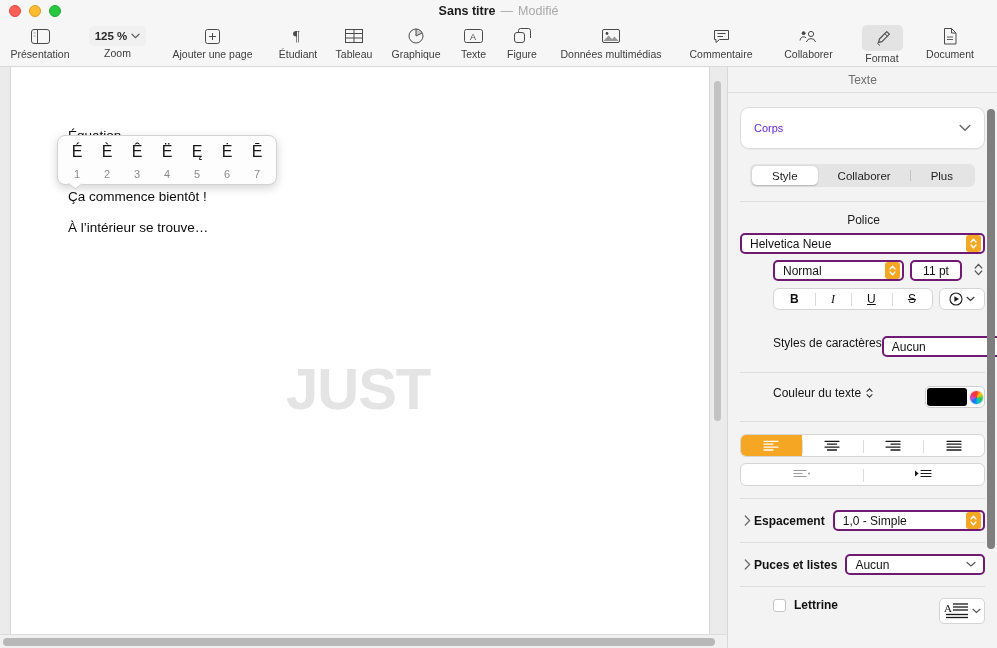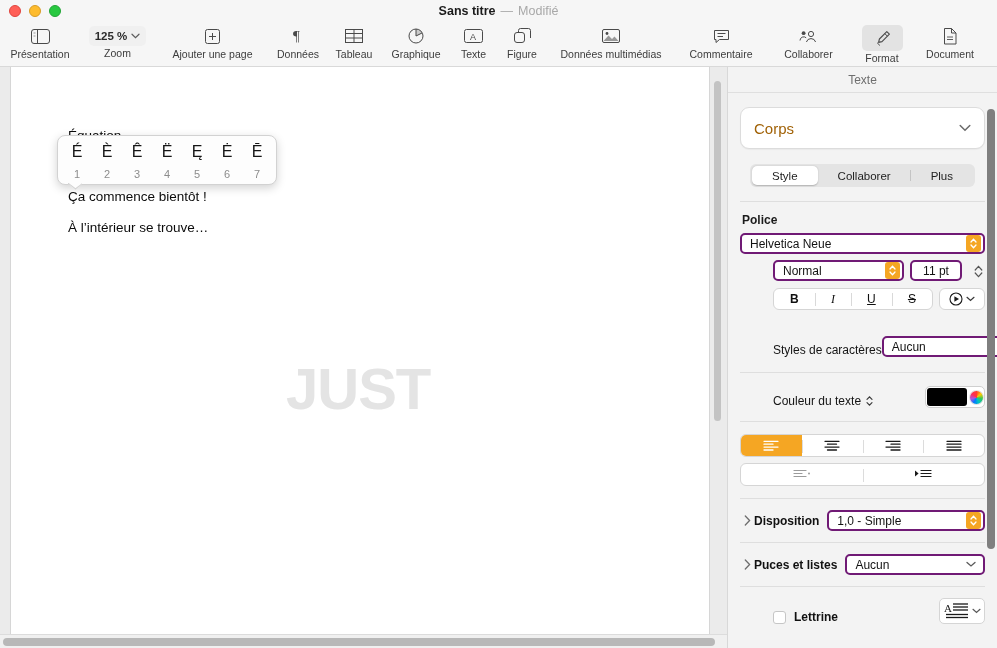--- a/index.html
+++ b/index.html
@@ -257,21 +257,21 @@
   .big-select {
     margin-top: 14px;
     height: 42px;
     background: #ffffff;
     border: 1px solid #dcdcdc;
     border-radius: 9px;
     display: flex; align-items: center; justify-content: space-between;
     padding: 0 13px;
     box-shadow: 0 1px 1px rgba(0,0,0,0.04);
   }
-  .big-select .bs-label { font-size: 15px; color: #a16207; }
+  .big-select .bs-label { font-size: 11px; color: #6d28d9; }
 
   .tabs {
     margin: 15px auto 0 auto;
     width: 225px;
     height: 23px;
     background: #e4e4e4;
     border-radius: 6px;
     display: flex;
     padding: 2px;
     position: relative;
@@ -291,22 +291,23 @@
   .tab:not(.active):not(:last-child):after {
     content: "";
     position: absolute; right: 0; top: 4px;
     width: 1px; height: 11px;
     background: #c4c4c4;
   }
 
   .grp-title {
     font-size: 12px;
     color: #1c1c1c;
-    font-weight: bold;
+    font-weight: normal;
     margin: 0 0 6px 2px;
+    text-align: center;
   }
 
   .field {
     height: 21px;
     background: #ffffff;
     border: 2px solid #701a75;
     border-radius: 5px;
     display: flex; align-items: center;
     padding: 0 2px 0 8px;
     font-size: 12px;
@@ -324,21 +325,21 @@
     font-size: 8px;
   }
   .stepper-plain {
     width: 13px; height: 19px;
     display: flex; flex-direction: column;
     align-items: center; justify-content: center;
     color: #5a5a5a; line-height: 7px; font-size: 9px;
     margin-left: 4px;
   }
 
-  .row { display: flex; align-items: flex-end; padding-left: 33px; }
+  .row { display: flex; align-items: flex-start; padding-left: 33px; }
   .row-gap { gap: 6px; }
 
   .seg {
     height: 22px;
     background: #ffffff;
     border: 1px solid #d5d5d5;
     border-radius: 6px;
     display: flex; align-items: stretch;
     overflow: hidden;
   }
@@ -491,21 +492,21 @@
       </div>
       <div class="tb-label">Ajouter une page</div>
     </div>
 
     <div class="tb-item" style="width:56px">
       <div class="tb-icon">
         <svg width="14" height="16" viewBox="0 0 14 16">
           <text x="2" y="13" font-family="Liberation Serif, serif" font-size="15" fill="#4a4a4a">¶</text>
         </svg>
       </div>
-      <div class="tb-label">Données</div>
+      <div class="tb-label">Étudiant</div>
     </div>
 
     <div class="tb-item" style="width:56px">
       <div class="tb-icon">
         <svg width="18" height="14" viewBox="0 0 18 14">
           <rect x="0.5" y="0.5" width="17" height="13" fill="none" stroke="#4a4a4a" stroke-width="1"></rect>
           <line x1="0.5" y1="4.5" x2="17.5" y2="4.5" stroke="#4a4a4a" stroke-width="1"></line>
           <line x1="0.5" y1="9" x2="17.5" y2="9" stroke="#4a4a4a" stroke-width="1"></line>
           <line x1="9" y1="0.5" x2="9" y2="13.5" stroke="#4a4a4a" stroke-width="1"></line>
         </svg>
@@ -850,21 +851,21 @@
         </div>
 
         <div class="sec-sep" style="margin-top:12px"></div>
 
         <div class="disc-row">
           <span class="disc-arrow">
             <svg width="7" height="11" viewBox="0 0 7 11">
                 <path d="M1.3 1 L5.6 5.5 L1.3 10" fill="none" stroke="#6d6d6d" stroke-width="1.3" stroke-linecap="round"></path>
               </svg>
           </span>
-          <span class="disc-label">Disposition</span>
+          <span class="disc-label">Espacement</span>
           <div class="field" style="flex:1 1 auto; height:21px">
             <span>1,0 - Simple</span>
             <span class="stepper-blue">
               <svg width="9" height="13" viewBox="0 0 9 13">
                   <path d="M2 5 L4.5 2.2 L7 5" fill="none" stroke="#fff" stroke-width="1.3" stroke-linecap="round"></path>
                   <path d="M2 8 L4.5 10.8 L7 8" fill="none" stroke="#fff" stroke-width="1.3" stroke-linecap="round"></path>
                 </svg>
             </span>
           </div>
         </div>

